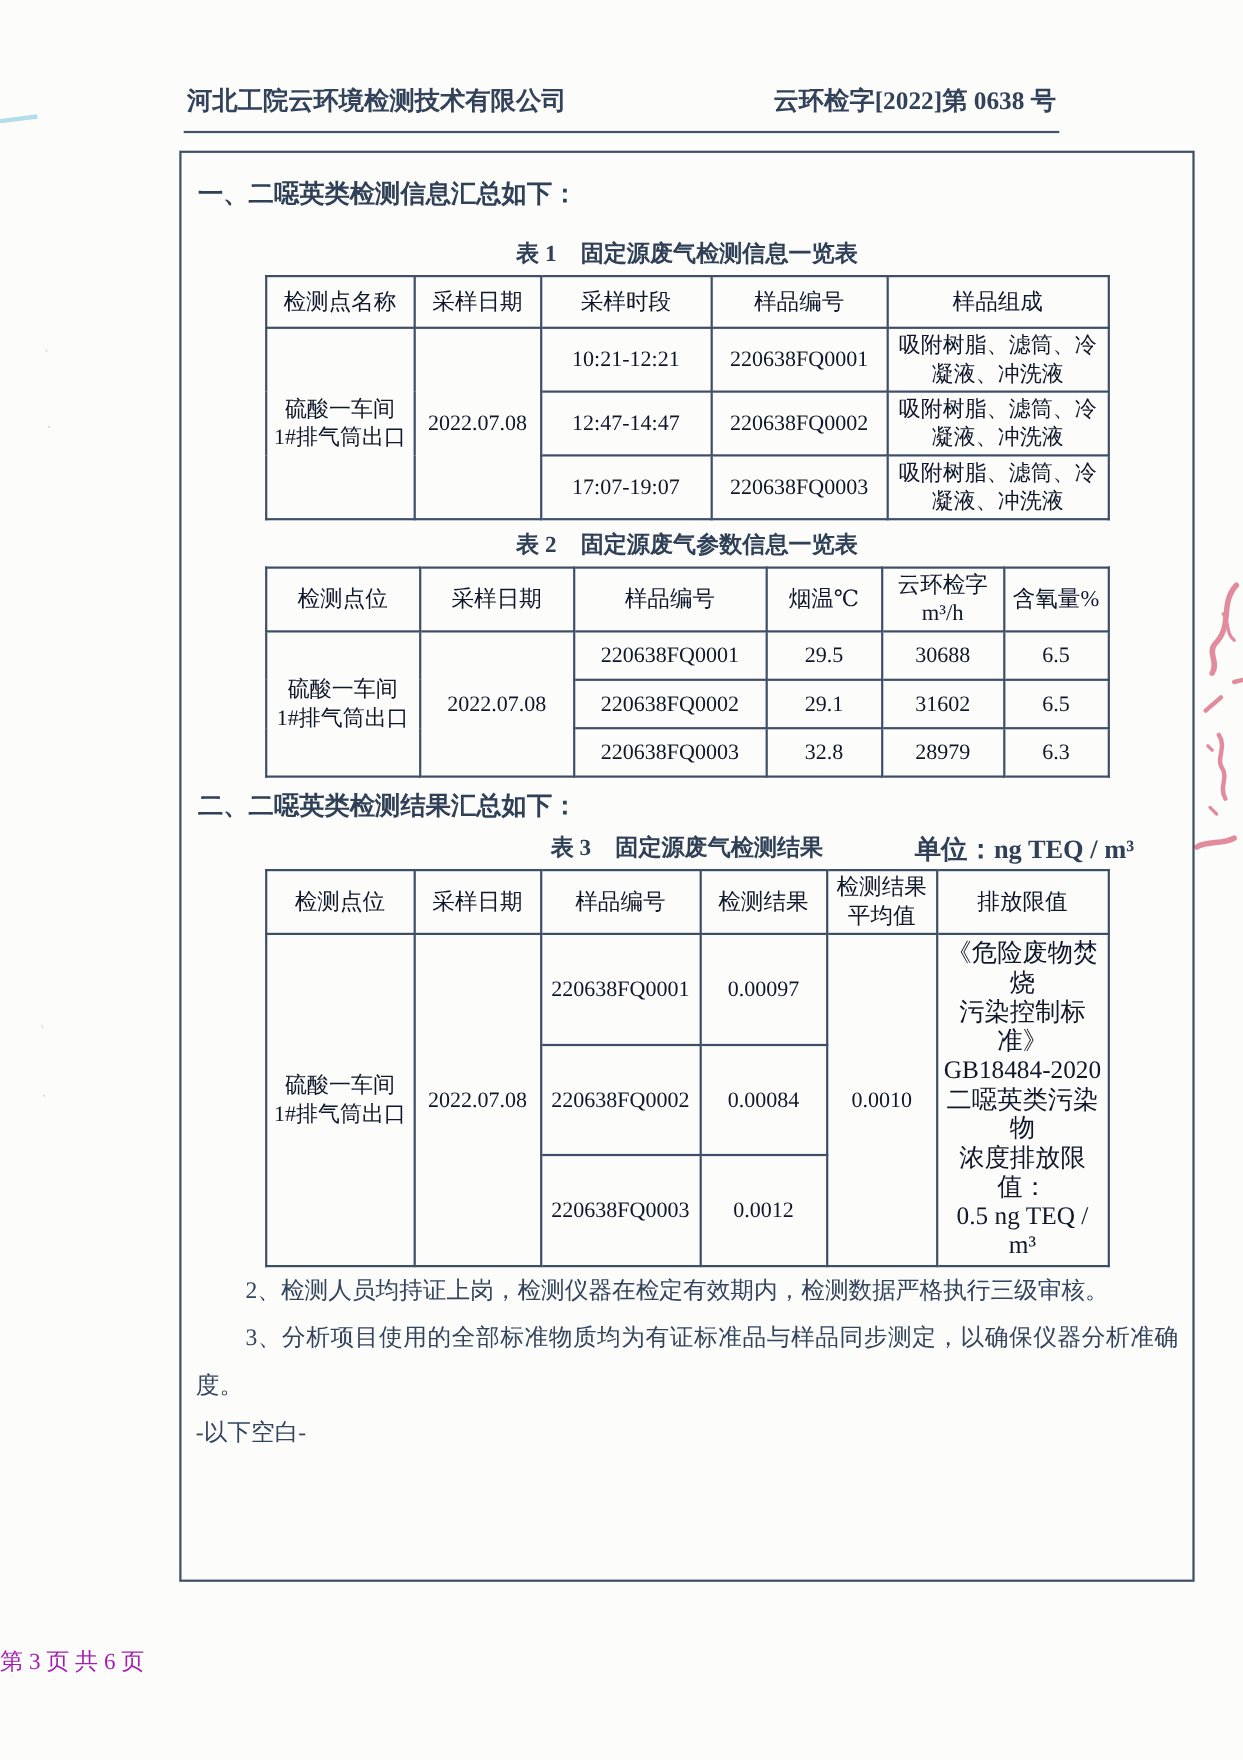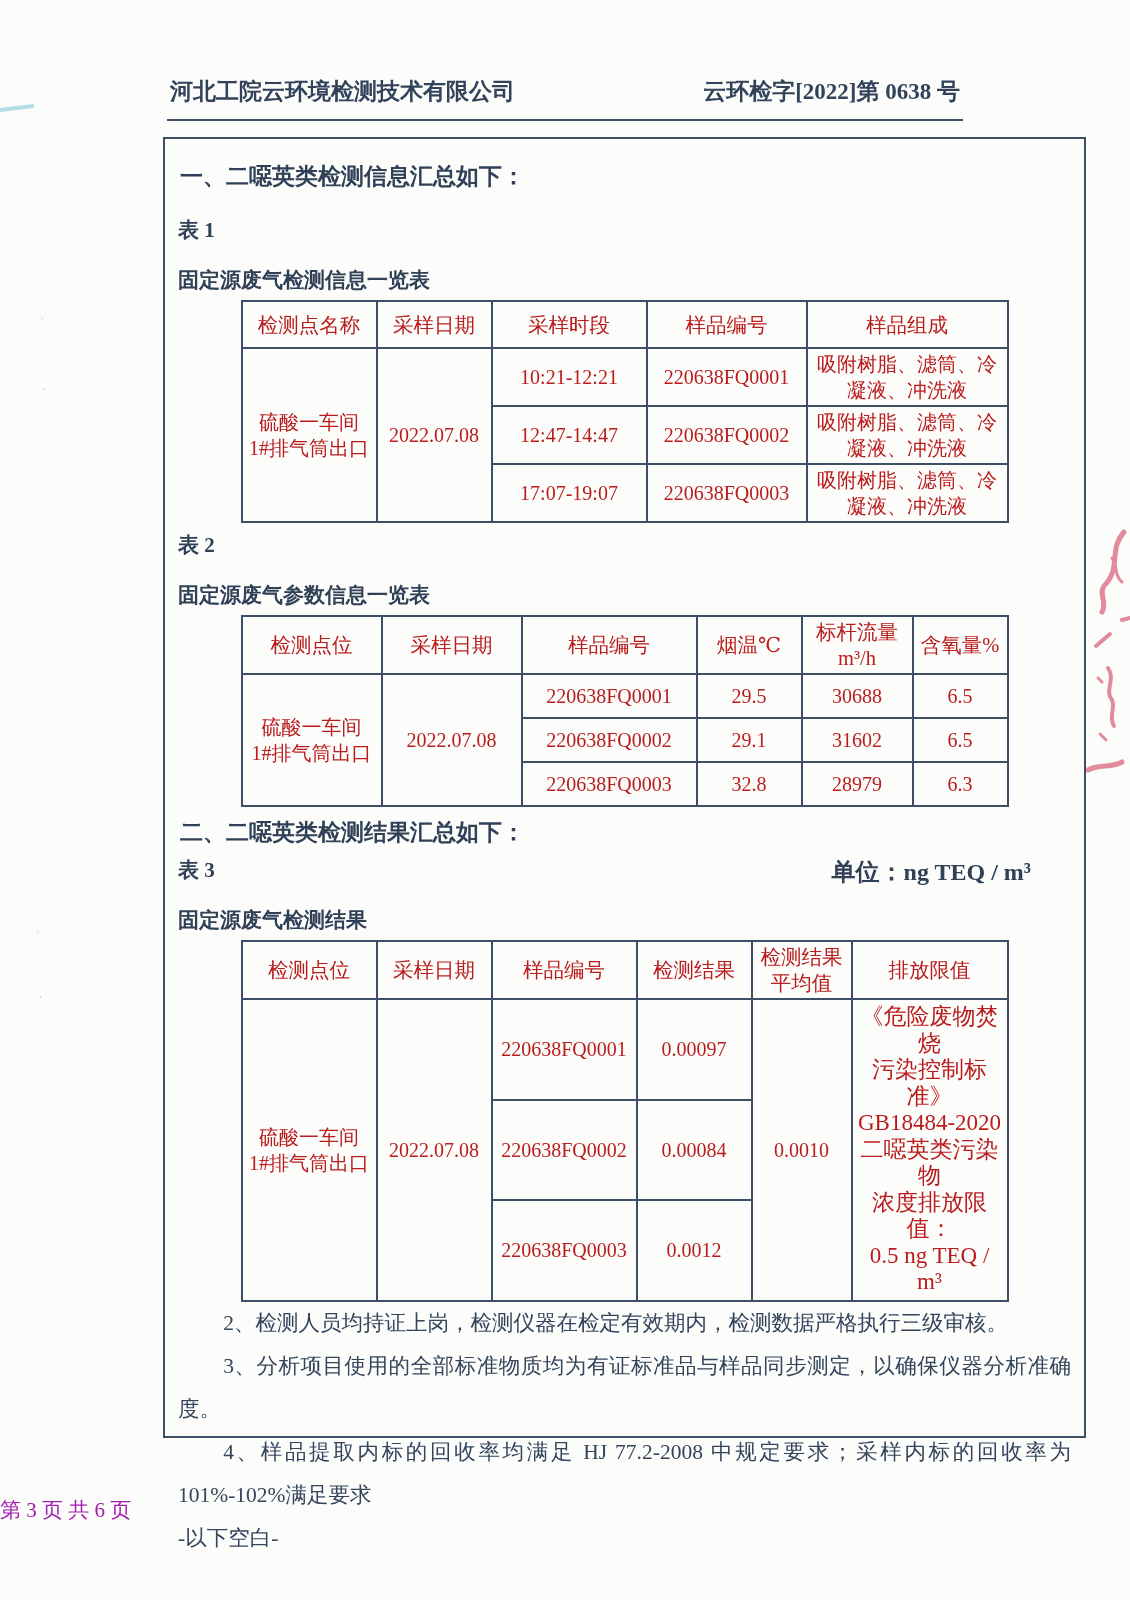--- a/index.html
+++ b/index.html
@@ -31,34 +31,34 @@
     padding:0 13px;
   }
 
   .section-title { font-size:23px; font-weight:700; color:#2f4057; }
   #sec1-title { margin:22px 0 0 2px; }
   #sec2-title { margin:10px 0 0 2px; }
   #sec3-title { margin:16px 0 0 2px; }
 
   .tbl-caption {
     display:flex; justify-content:center; gap:22px;
-    font-size:21px; font-weight:700; color:#2f4057;flex-direction:column;
+    font-size:21px; font-weight:700; color:#2f4057;
   }
   .cap1 { margin-top:24px; }
   .cap2 { margin-top:8px; }
   .cap3 { position:relative; margin-top:8px; justify-content:center; }
   .cap3 .unit {
     position:absolute; right:40px; top:0;
     font-weight:700; font-size:24px; white-space:nowrap;
   }
 
   table {
     border-collapse:collapse; table-layout:fixed;
     margin:6px auto 0; width:766px;
-    font-size:20px; color:#b91c1c;
+    font-size:20px; color:#0f172a;
   }
   th,td {
     border:2px solid #3d4f66; text-align:center; vertical-align:middle;
     padding:2px 4px; line-height:26px; font-weight:normal;
   }
   th { font-size:20.5px; }
   #table1 th { height:47px; }
   #table1 td { height:55px; }
   #table2 th { height:58px; }
   #table2 td { height:44px; }
@@ -184,21 +184,21 @@
           <col style="width:111px">
           <col style="width:95px">
         </colgroup>
       <tbody>
           <tr>
         <th>检测点位</th>
         <th>采样日期</th>
         <th>样品编号</th>
         <th>烟温℃</th>
         <th>
-          <span>标杆流量</span><br>
+          <span>云环检字</span><br>
           <span>m³/h</span>
         </th>
         <th>含氧量%</th>
       </tr>
       <tr>
         <td rowspan="3">
           <span>硫酸一车间</span><br>
           <span>1#排气筒出口</span>
         </td>
         <td rowspan="3">2022.07.08</td>
@@ -276,20 +276,19 @@
       <tr>
         <td>220638FQ0003</td>
         <td>0.0012</td>
       </tr>
     </tbody>
       </table>
 
 
     <p class="qc-para">2、检测人员均持证上岗，检测仪器在检定有效期内，检测数据严格执行三级审核。</p>
     <p class="qc-para">3、分析项目使用的全部标准物质均为有证标准品与样品同步测定，以确保仪器分析准确度。</p>
-    <p class="qc-para">4、样品提取内标的回收率均满足 HJ 77.2-2008 中规定要求；采样内标的回收率为101%-102%满足要求</p>
     <p class="qc-para blank-note">-以下空白-</p>
 
   </div>
 
   <div class="doc-footer">第 3 页 共 6 页</div>
 
 </div>
 
 </body></html>

